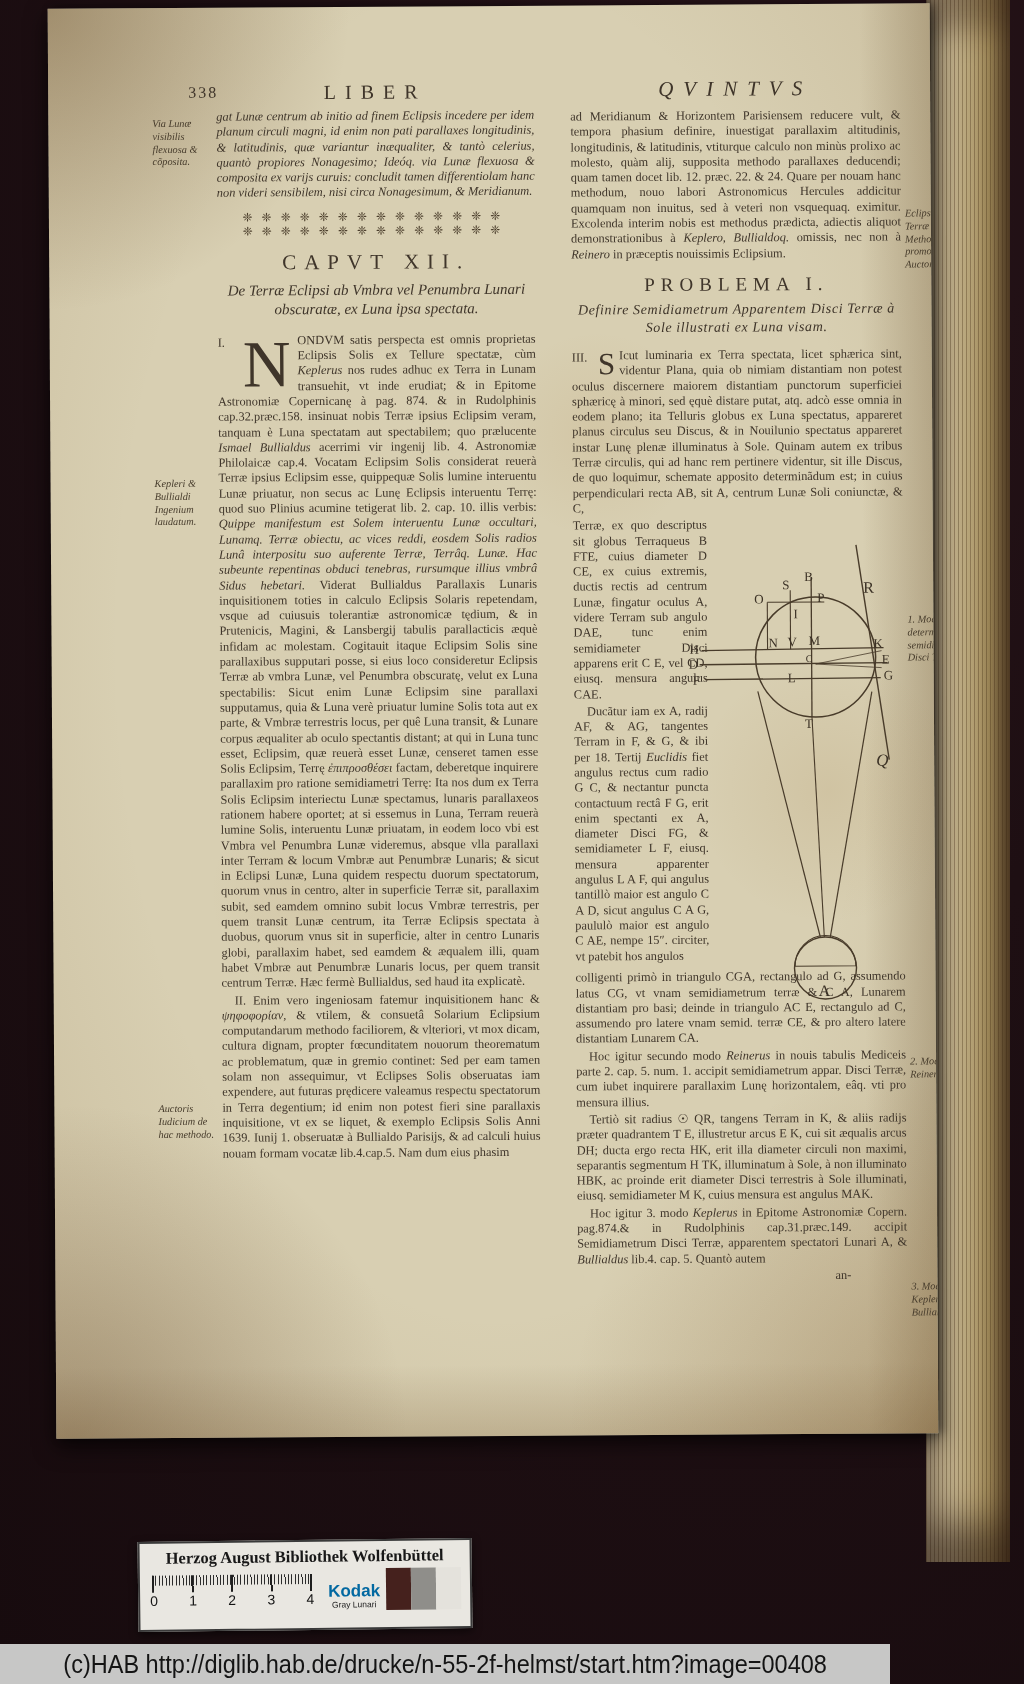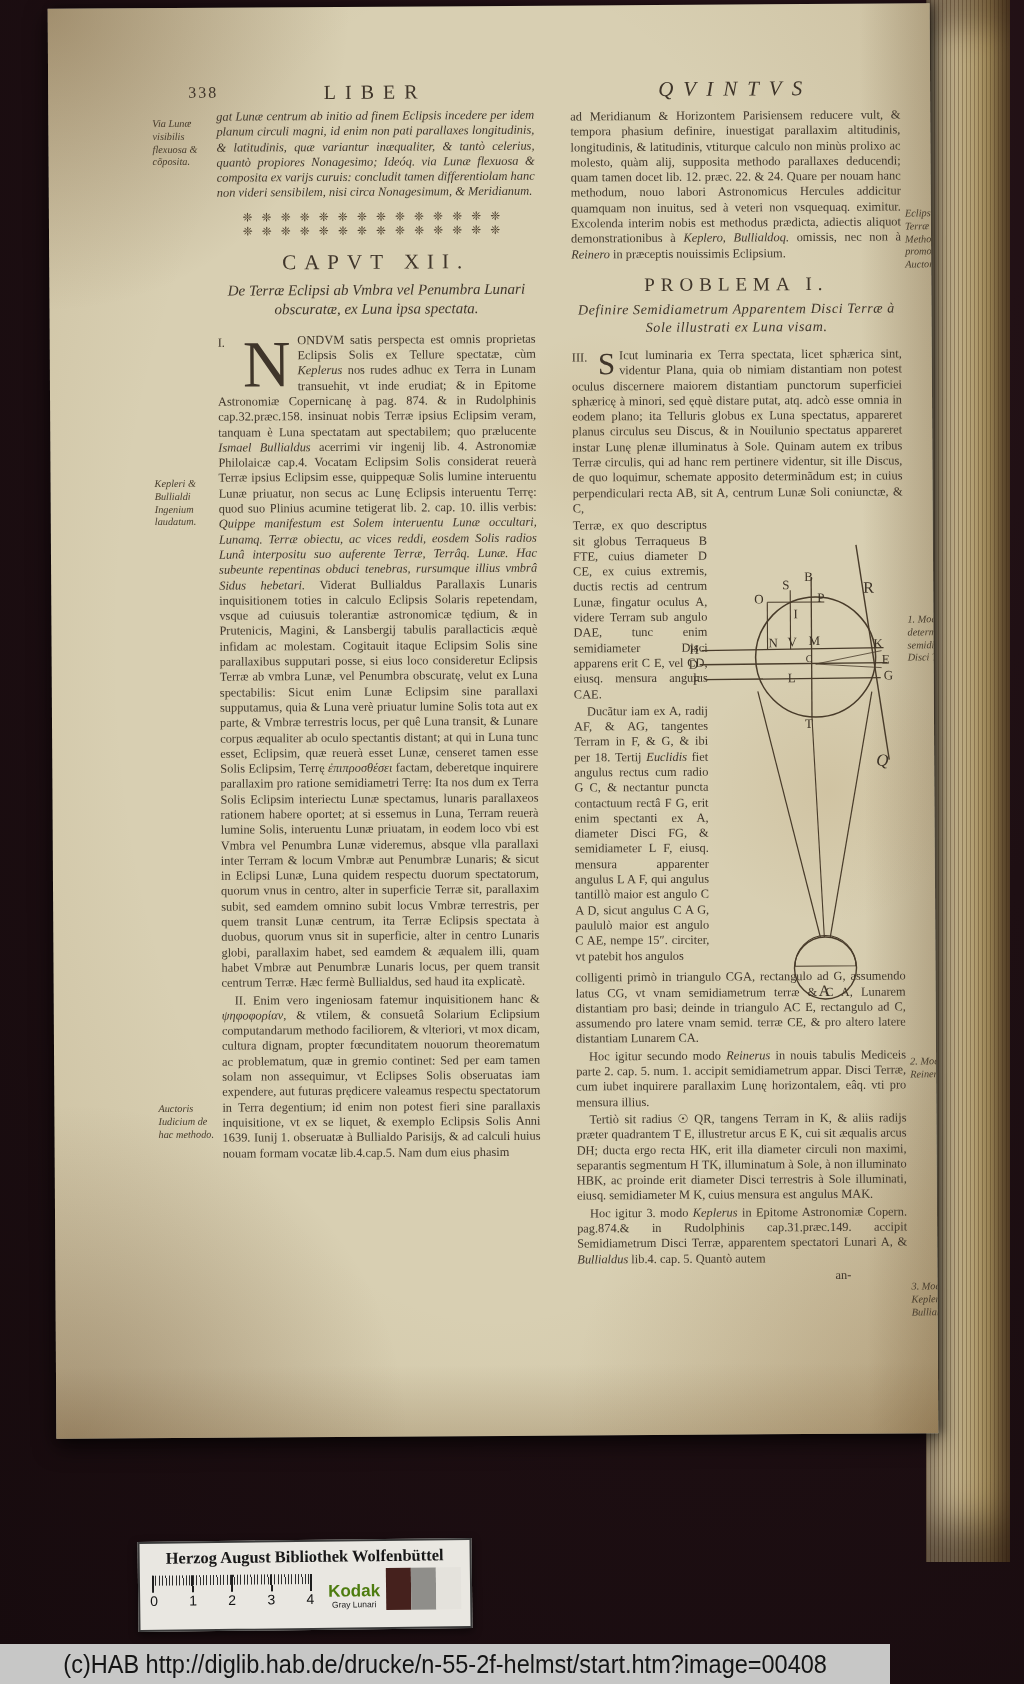--- a/index.html
+++ b/index.html
@@ -75,21 +75,21 @@
   .ruler{position:relative;width:168px;height:38px;}
   .ruler-minor{position:absolute;left:2px;top:0;width:160px;height:10px;
     background:repeating-linear-gradient(90deg,#2c2c2c 0 1px,rgba(0,0,0,0) 1px 3.4px);}
   .ruler-major{position:absolute;left:2px;top:0;width:162px;height:17px;
     background:repeating-linear-gradient(90deg,#1f1f1f 0 2px,rgba(0,0,0,0) 2px 39.5px);}
   .ruler-numbers{position:absolute;left:0;top:17px;width:164px;display:flex;
     justify-content:space-between;font-family:"Liberation Sans",sans-serif;
     font-size:14px;color:#141414;}
   .kodak{margin:0 6px 2px 10px;text-align:center;}
   .kodak-name{font-family:"Liberation Sans",sans-serif;font-weight:bold;font-size:17px;
-    color:#4d7c0f;line-height:16px;}
+    color:#0369a1;line-height:16px;}
   .kodak-sub{font-family:"Liberation Sans",sans-serif;font-size:8.5px;color:#222;}
   .patches{display:flex;margin-bottom:1px;}
   .patch{width:25px;height:42px;}
   
   .caption-bar{position:absolute;left:0;top:1644px;width:890px;height:40px;
     background:#c7c7c6;display:flex;align-items:center;justify-content:center;}
   .caption-text{font-family:"Liberation Sans",sans-serif;font-size:25px;color:#141414;
     display:inline-block;transform:scaleX(.94);white-space:nowrap;}
 </style>
 </head>

